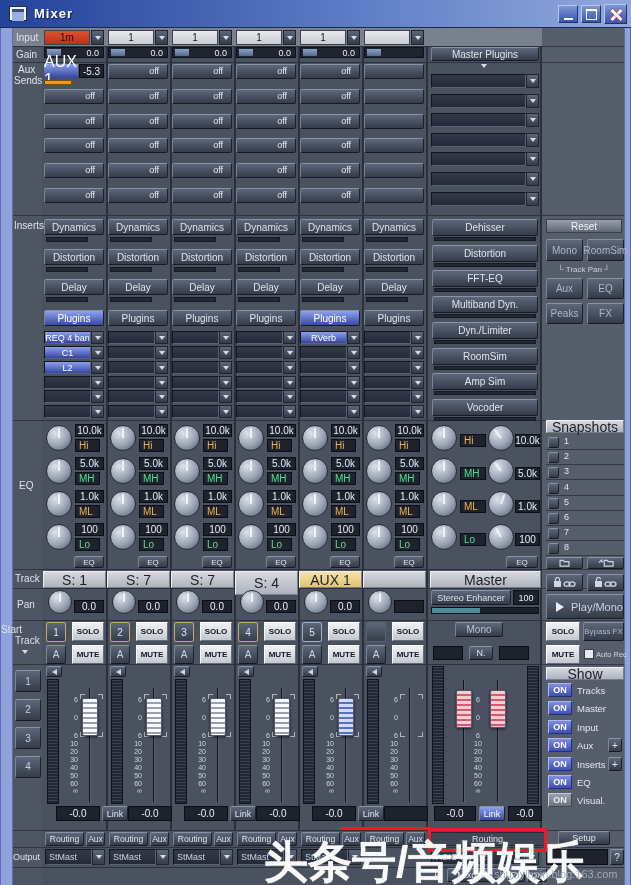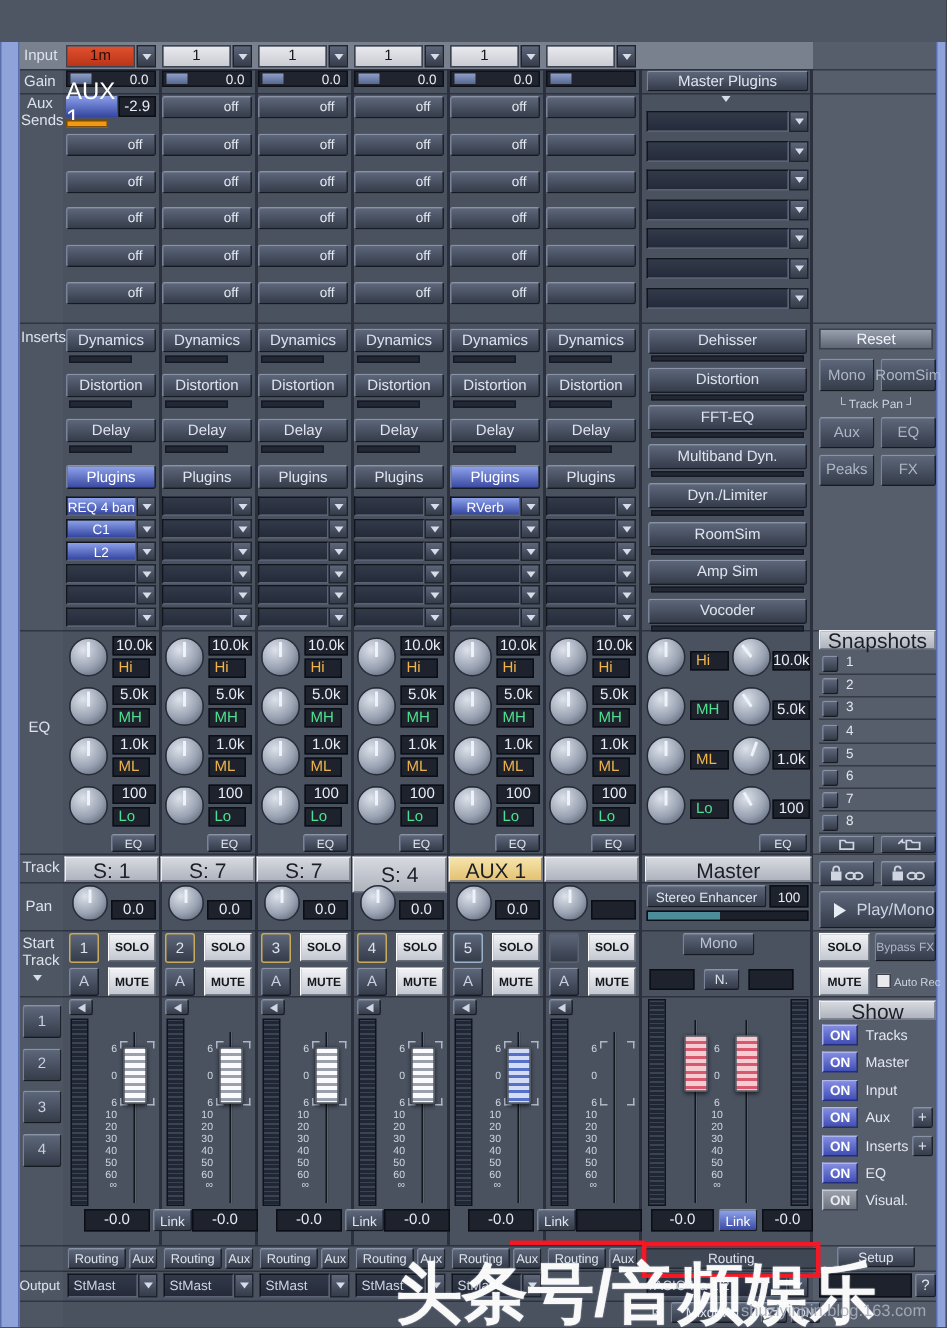--- a/index.html
+++ b/index.html
@@ -89,21 +89,21 @@
       <div class="a" style="left: 625px; top: 830px; width: 5px; height: 2px; background: rgb(58, 74, 128);"></div>
       <div class="a field c fieldred" style="left: 44px; top: 30px; width: 46px; height: 15px;">1m</div>
       <div class="a ddarr c" style="left: 91px; top: 30px; width: 13px; height: 15px;">
         <div class="tri"></div>
       </div>
       <div class="a gsl" style="left: 44px; top: 47px; width: 60px; height: 11px;">
         <div class="gh" style="position: absolute; left: 2px; top: 1px; width: 14px; height: 7px;"></div>
         <div style="position: absolute; right: 4px; top: 0px; color: rgb(233, 237, 245); font-size: 9px;">0.0</div>
       </div>
       <div class="a ddsel c" style="left: 44px; top: 64px; width: 34px; height: 14px;">AUX 1</div>
-      <div class="a valbox c" style="left: 79px; top: 64px; width: 25px; height: 14px;">-2.9</div>
+      <div class="a valbox c" style="left: 79px; top: 64px; width: 25px; height: 14px;">-5.3</div>
       <div class="a orange" style="left: 44px; top: 80px; width: 28px; height: 5px;"></div>
       <div class="a btn3d" style="left: 44px; top: 89px; width: 60px; height: 15px;">
         <div class="offb" style="position: absolute; right: 8px; top: 1px;">off</div>
       </div>
       <div class="a btn3d" style="left: 44px; top: 114px; width: 60px; height: 15px;">
         <div class="offb" style="position: absolute; right: 8px; top: 1px;">off</div>
       </div>
       <div class="a btn3d" style="left: 44px; top: 138px; width: 60px; height: 15px;">
         <div class="offb" style="position: absolute; right: 8px; top: 1px;">off</div>
       </div>
@@ -891,33 +891,49 @@
       <div class="a onbtn c" style="left: 548px; top: 775px; width: 24px; height: 14px;">ON</div>
       <div class="a" style="left: 577px; top: 777px; width: 34px; height: 12px; color: rgb(226, 231, 240); font-size: 9.5px;">EQ</div>
       <div class="a onbtn c onoff" style="left: 548px; top: 793px; width: 24px; height: 14px;">ON</div>
       <div class="a" style="left: 577px; top: 795px; width: 34px; height: 12px; color: rgb(226, 231, 240); font-size: 9.5px;">Visual.</div>
       <div class="a btn3d c" style="left: 15px; top: 670px; width: 26px; height: 22px; color: rgb(201, 208, 222);">1</div>
       <div class="a btn3d c" style="left: 15px; top: 698.5px; width: 26px; height: 22px; color: rgb(201, 208, 222);">2</div>
       <div class="a btn3d c" style="left: 15px; top: 727px; width: 26px; height: 22px; color: rgb(201, 208, 222);">3</div>
       <div class="a btn3d c" style="left: 15px; top: 755.5px; width: 26px; height: 22px; color: rgb(201, 208, 222);">4</div>
     </div>
 
+  <div class="a tb">
+    <div class="a" style="left:9px;top:6px;width:18px;height:15px;background:#f4f6fa;border:1px solid #1d2c55">
+      <div style="margin:2px;height:9px;background:#9ab0e0;border-top:3px solid #38507e"></div>
+    </div>
+    <div class="a ttl" style="left:34px;top:6px">Mixer</div>
+    <div class="a wbtn c" style="left:558px;top:5px;width:20px;height:18px">
+        <div style="width:9px;height:2px;background:#fff;margin-top:9px"></div>
+      </div>
+    <div class="a wbtn c" style="left:581px;top:5px;width:20px;height:18px">
+        <div style="width:9px;height:8px;border:1px solid #fff;border-top:2px solid #fff"></div>
+      </div>
+    <div class="a wbtn c" style="left:604px;top:4px;width:23px;height:20px">
+      <div class="a" style="left:10px;top:3px;width:3px;height:14px;background:#fff;transform:rotate(45deg);box-shadow:0 0 2px #d01818"></div>
+      <div class="a" style="left:10px;top:3px;width:3px;height:14px;background:#fff;transform:rotate(-45deg);box-shadow:0 0 2px #d01818"></div>
+    </div>
+  </div>
 
   <div class="a strip" style="left:0;top:28px;width:13px;height:857px"></div>
   <div class="a strip" style="left:624px;top:28px;width:7px;height:857px"></div>
 
   <div class="a lab" style="left:16px;top:32px">Input</div>
   <div class="a lab" style="left:16px;top:49px">Gain</div>
   <div class="a lab" style="left:18px;top:64px">Aux</div>
   <div class="a lab" style="left:14px;top:75px">Sends</div>
   <div class="a lab" style="left:14px;top:220px">Inserts</div>
   <div class="a lab" style="left:19px;top:480px">EQ</div>
   <div class="a lab" style="left:15px;top:573px">Track</div>
   <div class="a lab" style="left:17px;top:599px">Pan</div>
-  <div class="a lab" style="left:15px;top:624px">Start</div>
+  <div class="a lab" style="left:1px;top:624px">Start</div>
   <div class="a lab" style="left:15px;top:635px">Track</div>
   <div class="a tri" style="left:22px;top:650px"></div>
   <div class="a lab" style="left:13px;top:852px;font-size:9px">Output</div>
 
   <div class="a btn3d c" style="left:431px;top:47px;width:108px;height:14px">Master Plugins</div>
   <div class="a tri" style="left:481px;top:64px"></div>
   <div class="a hcell c" style="left:430px;top:571px;width:111px;height:17px">Master</div>
   <div class="a btn3d c" style="left:431px;top:590px;width:80px;height:15px;font-size:9px">Stereo Enhancer</div>
   <div class="a valbox c" style="left:513px;top:590px;width:26px;height:15px;font-size:9px">100</div>
   <div class="a prog" style="left:431px;top:607px;width:108px;height:7px">

